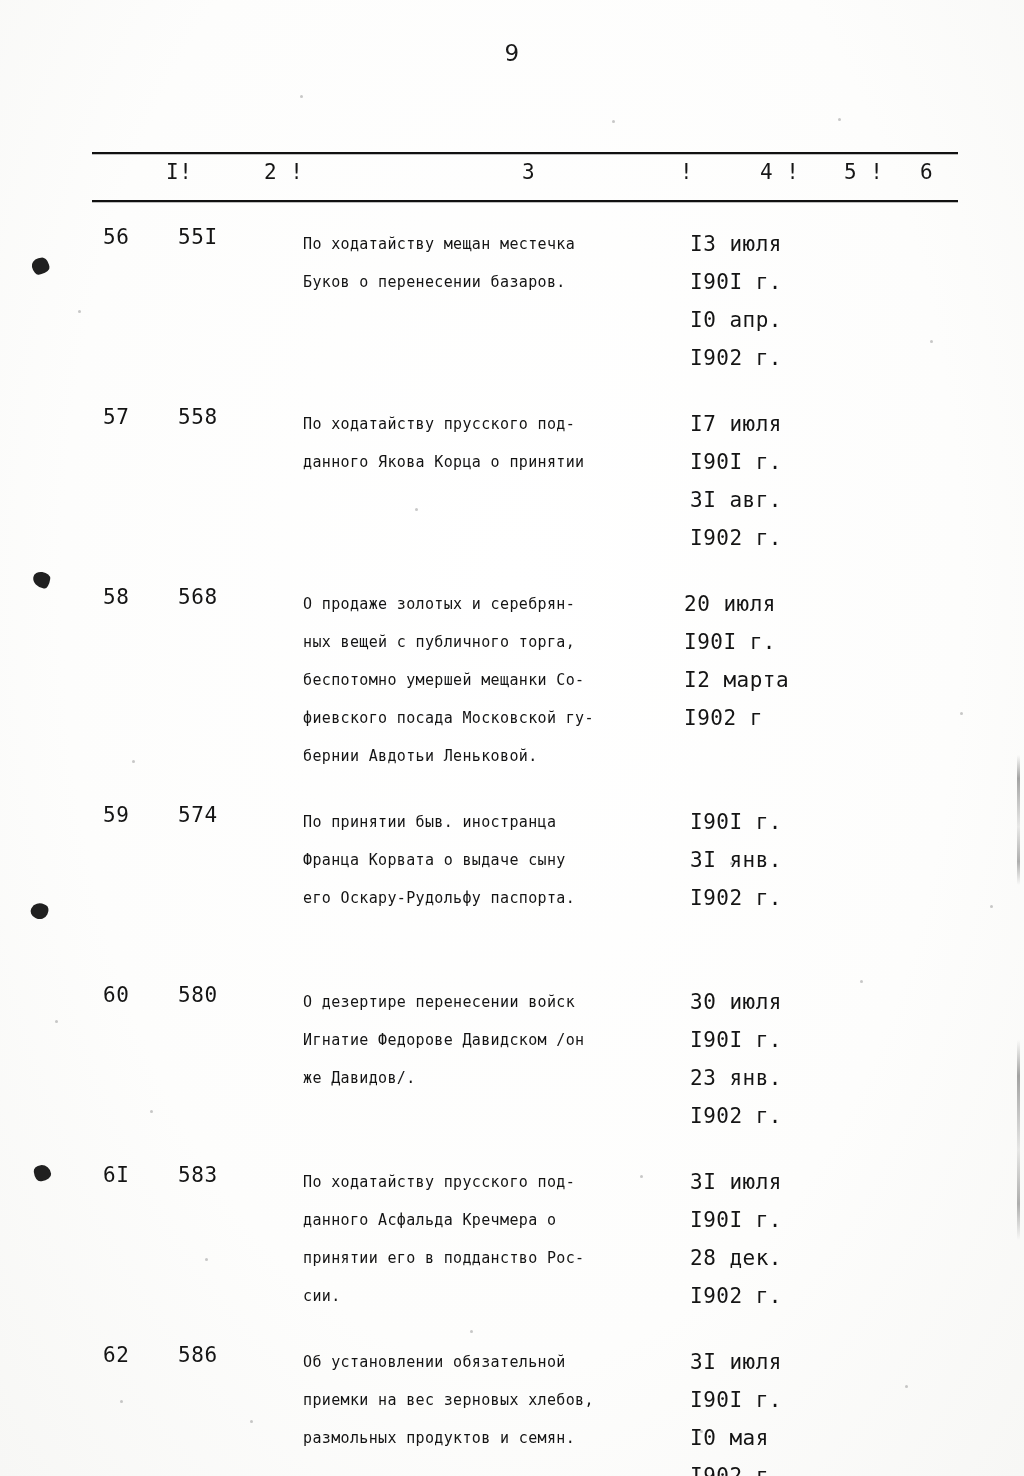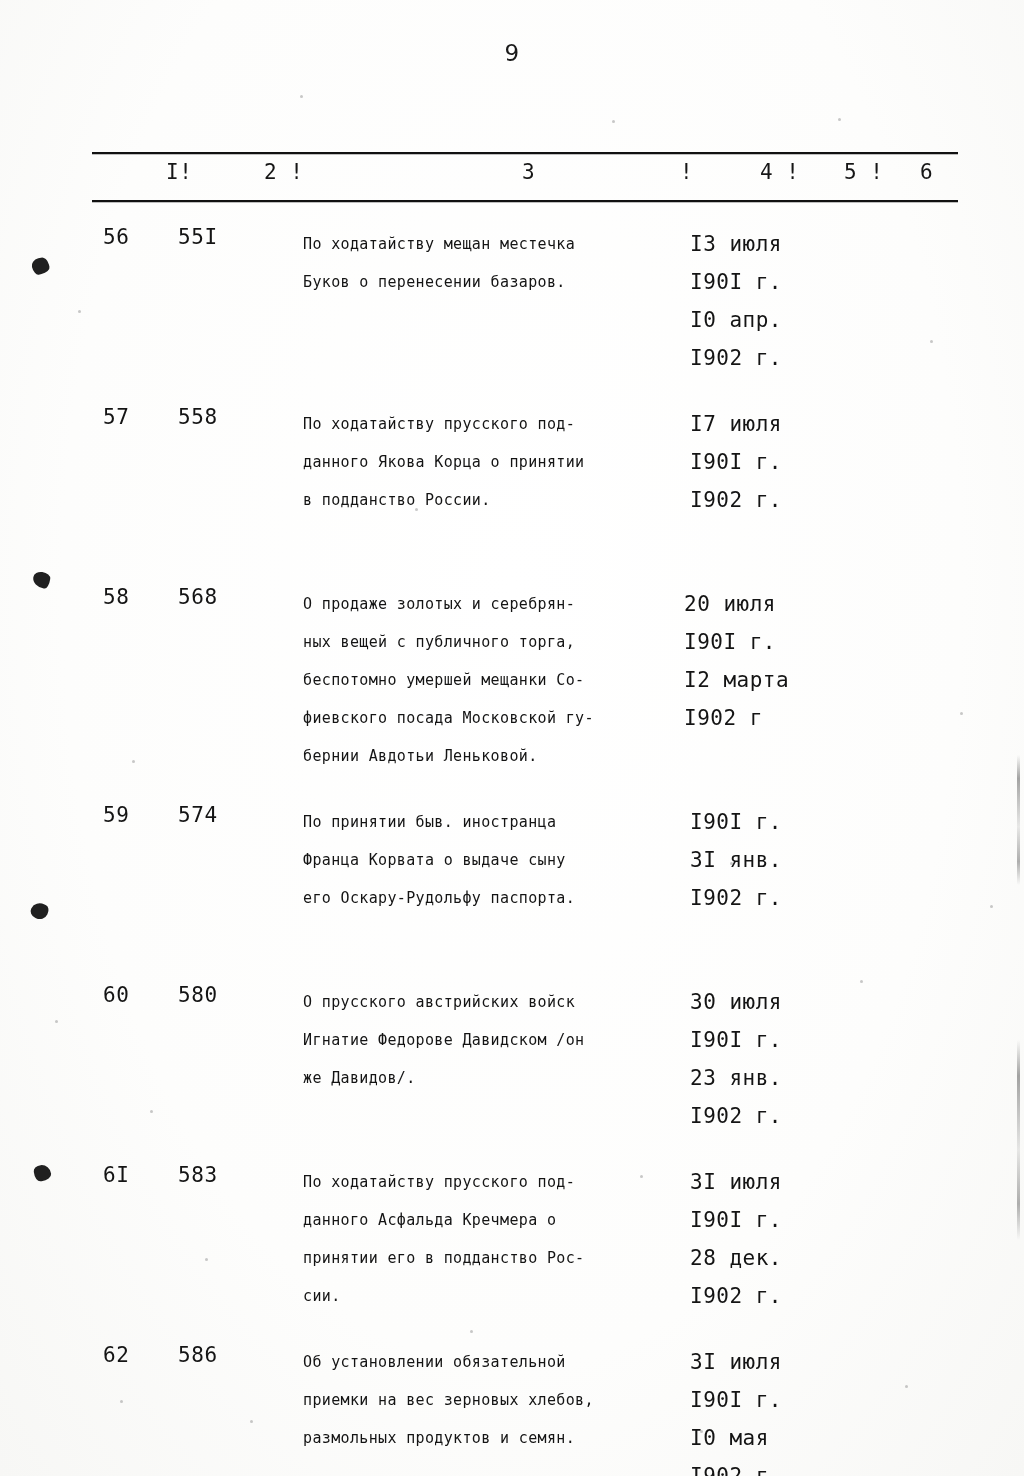--- a/index.html
+++ b/index.html
@@ -194,39 +194,39 @@
 <div class="entries" id="entries-root">
     <div class="entry" style="position: absolute; top: 0px; height: 152px;">
       <span class="entry-seq">56</span>
       <span class="entry-file">55I</span>
       <div class="entry-title"><span class="tline">По ходатайству мещан местечка</span><span class="tline">Буков о перенесении базаров.</span></div>
       <div class="entry-dates"><span class="dline">I3 июля</span><span class="dline">I90I г.</span><span class="dline">I0 апр.</span><span class="dline">I902 г.</span></div>
     </div>
     <div class="entry" style="position: absolute; top: 180px; height: 152px;">
       <span class="entry-seq">57</span>
       <span class="entry-file">558</span>
-      <div class="entry-title"><span class="tline">По ходатайству прусского под-</span><span class="tline">данного Якова Корца о принятии</span><span class="tline">в подданство России.</span></div>
-      <div class="entry-dates"><span class="dline">I7 июля</span><span class="dline">I90I г.</span><span class="dline">I902 г.</span></div>
+      <div class="entry-title"><span class="tline">По ходатайству прусского под-</span><span class="tline">данного Якова Корца о принятии</span></div>
+      <div class="entry-dates"><span class="dline">I7 июля</span><span class="dline">I90I г.</span><span class="dline">3I авг.</span><span class="dline">I902 г.</span></div>
     </div>
     <div class="entry tight" style="position: absolute; top: 360px; height: 190px; padding-left: 8px;">
       <span class="entry-seq">58</span>
       <span class="entry-file">568</span>
       <div class="entry-title"><span class="tline">О продаже золотых и серебрян-</span><span class="tline">ных вещей с публичного торга,</span><span class="tline">беспотомно умершей мещанки Со-</span><span class="tline">фиевского посада Московской гу-</span><span class="tline">бернии Авдотьи Леньковой.</span></div>
       <div class="entry-dates"><span class="dline">20 июля</span><span class="dline">I90I г.</span><span class="dline">I2 марта</span><span class="dline">I902 г</span></div>
     </div>
     <div class="entry" style="position: absolute; top: 578px; height: 152px;">
       <span class="entry-seq">59</span>
       <span class="entry-file">574</span>
       <div class="entry-title"><span class="tline">По принятии быв. иностранца</span><span class="tline">Франца Корвата о выдаче сыну</span><span class="tline">его Оскару-Рудольфу паспорта.</span></div>
       <div class="entry-dates"><span class="dline">I90I г.</span><span class="dline">3I янв.</span><span class="dline">I902 г.</span></div>
     </div>
     <div class="entry" style="position: absolute; top: 758px; height: 152px;">
       <span class="entry-seq">60</span>
       <span class="entry-file">580</span>
-      <div class="entry-title"><span class="tline">О прусского австрийских войск</span><span class="tline">Игнатие Федорове Давидском /он</span><span class="tline">же Давидов/.</span></div>
+      <div class="entry-title"><span class="tline">О дезертире перенесении войск</span><span class="tline">Игнатие Федорове Давидском /он</span><span class="tline">же Давидов/.</span></div>
       <div class="entry-dates"><span class="dline">30 июля</span><span class="dline">I90I г.</span><span class="dline">23 янв.</span><span class="dline">I902 г.</span></div>
     </div>
     <div class="entry" style="position: absolute; top: 938px; height: 152px;">
       <span class="entry-seq">6I</span>
       <span class="entry-file">583</span>
       <div class="entry-title"><span class="tline">По ходатайству прусского под-</span><span class="tline">данного Асфальда Кречмера о</span><span class="tline">принятии его в подданство Рос-</span><span class="tline">сии.</span></div>
       <div class="entry-dates"><span class="dline">3I июля</span><span class="dline">I90I г.</span><span class="dline">28 дек.</span><span class="dline">I902 г.</span></div>
     </div>
     <div class="entry" style="position: absolute; top: 1118px; height: 152px;">
       <span class="entry-seq">62</span>

